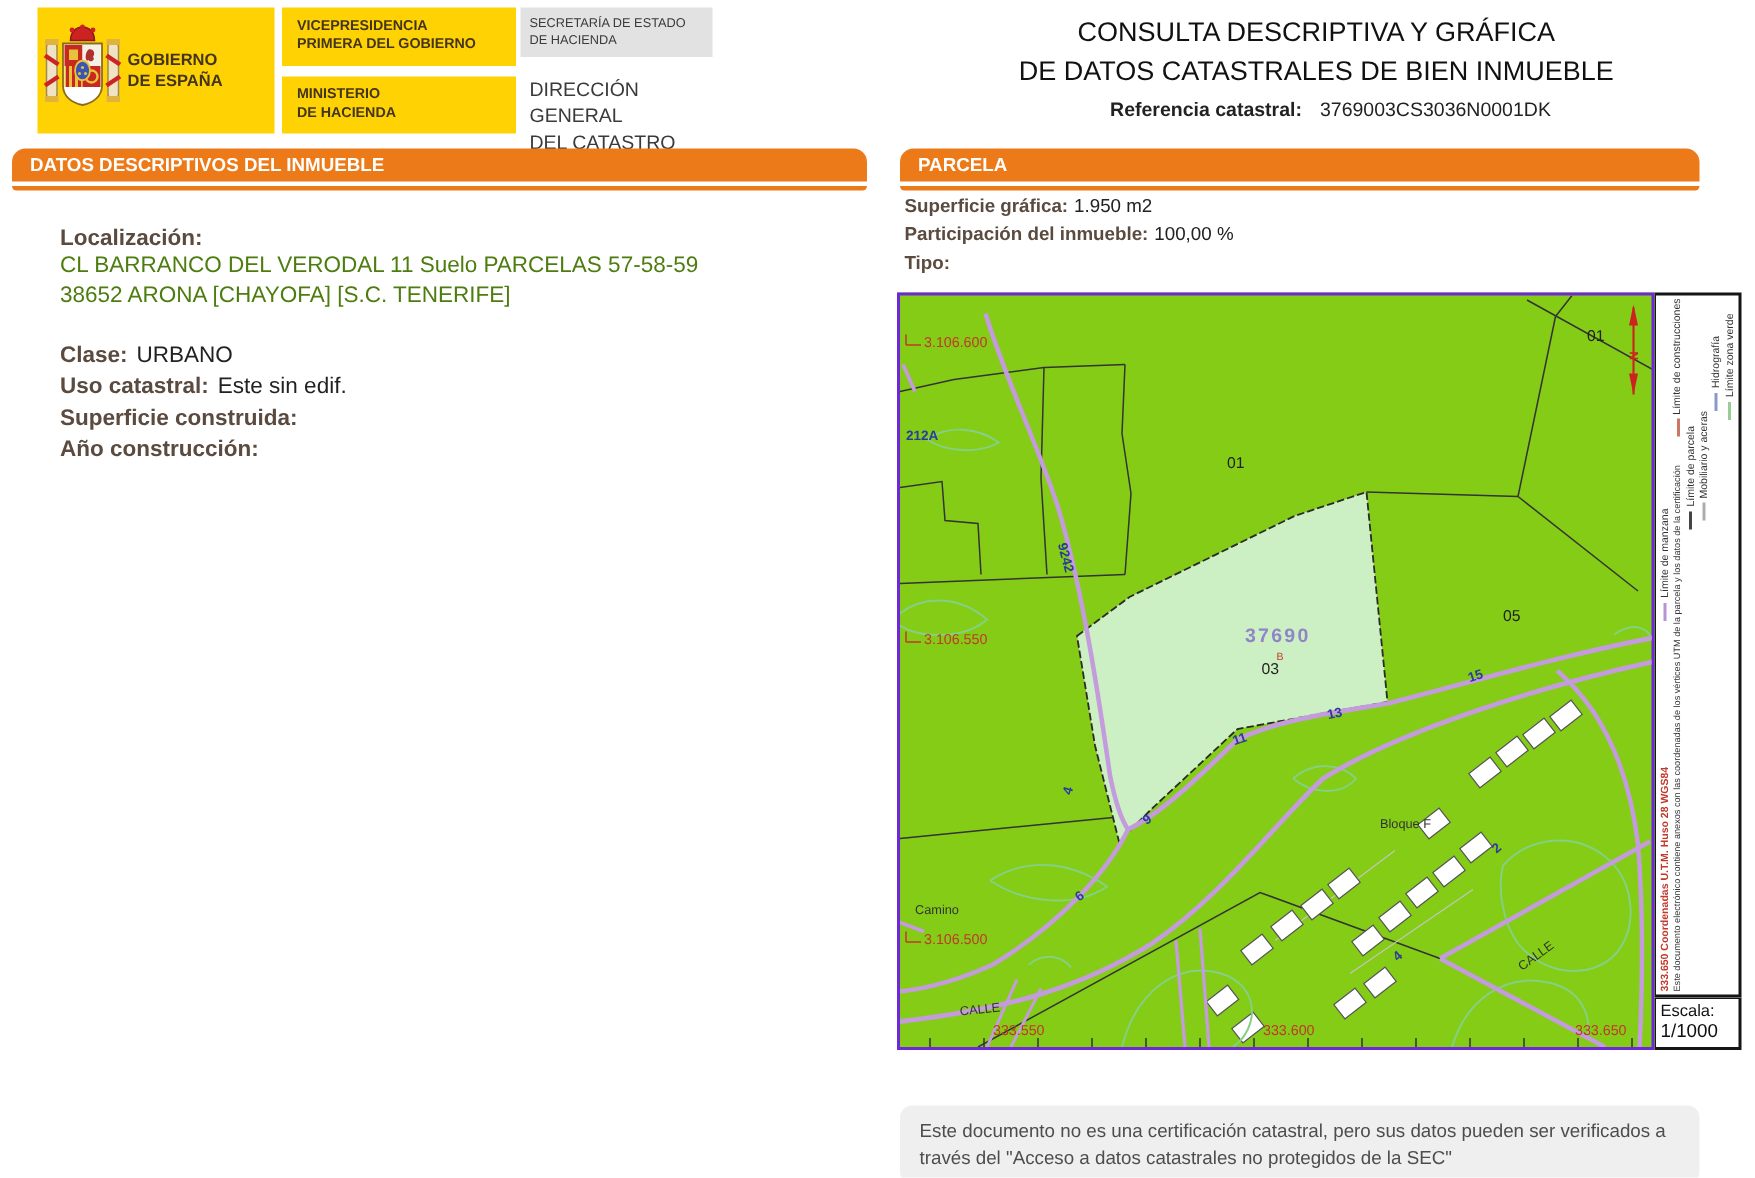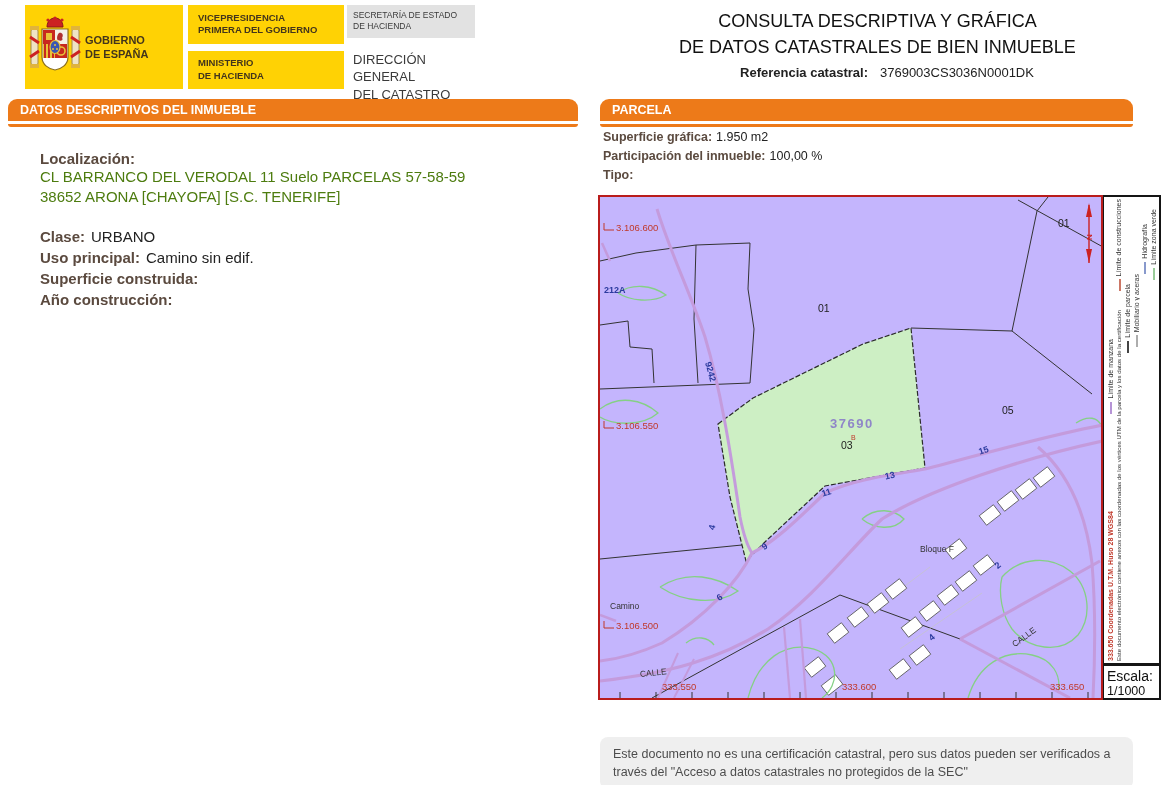--- a/index.html
+++ b/index.html
@@ -41,30 +41,30 @@
 #left-fields .row { line-height:21px; }
 #left-fields .row .val { margin-left:6px; }
 
 
 #parcela-fields { position:absolute; left:603px; top:128px; width:520px; font-size:12.5px; }
 #parcela-fields .row { line-height:19px; }
 #parcela-fields .row .val { margin-left:4px; }
 
 
 #map { position:absolute; left:598px; top:195px; width:563px; height:505px; }
-#map-main { position:absolute; left:0; top:0; width:505px; height:505px; border:2px solid #b91c1c; background:#c4b5fd; }
+#map-main { position:absolute; left:0; top:0; width:505px; height:505px; border:2px solid #6d28d9; background:#84cc16; }
 #map-sidebar { position:absolute; left:505px; top:0; width:58px; height:470px; border:2px solid #151515; border-left:1px solid #151515; background:#fff; overflow:hidden; }
 .sb-rot { position:absolute; left:2px; top:464px; width:462px; height:52px; transform-origin:0 0; transform:rotate(-90deg); }
 .sbrow { height:8.6px; display:flex; align-items:center; white-space:nowrap; overflow:hidden; font-size:7px; color:#333; }
 .sbrow .push { margin-left:auto; }
 .dash { display:inline-block; width:12px; height:2px; margin-right:3px; vertical-align:middle; }
 .coords-note { color:#C0392B; font-size:7px; font-weight:bold; }
 .cert-note { font-size:6.1px; color:#333; }
 #map-escala { position:absolute; left:505px; top:470px; width:58px; height:35px; border:2px solid #151515; border-left:1px solid #151515; border-top:1px solid #151515; background:#fff; padding:2px 3px; }
-#map-escala .el { font-size:14px; color:#111; }
+#map-escala .el { font-size:11px; color:#111; }
 #map-escala .ev { font-size:12.5px; color:#111; }
 
 
 #disclaimer { position:absolute; left:600px; top:737px; width:533px; min-height:44px;
   background:#EFEFEF; border-radius:8px; padding:8px 13px; font-size:12.5px; color:#4d4d4d; line-height:1.45; }
 
 
 .t-red { fill:#C0392B; font-size:9.5px; font-family:"Liberation Sans",sans-serif; }
 .t-blue { fill:#2B3A9E; font-size:9px; font-weight:bold; font-family:"Liberation Sans",sans-serif; }
 .t-blk { fill:#222; font-size:10.5px; font-family:"Liberation Sans",sans-serif; }
@@ -139,21 +139,21 @@
 
 <div id="left-content">
   <div class="lblb">Localización:</div>
   <div class="addr">CL BARRANCO DEL VERODAL 11 Suelo PARCELAS 57-58-59</div>
   <div class="addr">38652 ARONA [CHAYOFA] [S.C. TENERIFE]</div>
   <div id="left-fields">
     <div class="row">
       <span class="lblb">Clase:</span><span class="val">URBANO</span>
     </div>
     <div class="row">
-      <span class="lblb">Uso principal:</span><span class="val">Camino sin edif.</span>
+      <span class="lblb">Uso catastral:</span><span class="val">Este sin edif.</span>
     </div>
     <div class="row">
       <span class="lblb">Superficie construida:</span><span class="val"></span>
     </div>
     <div class="row">
       <span class="lblb">Año construcción:</span><span class="val"></span>
     </div>
   </div>
 </div>
 

